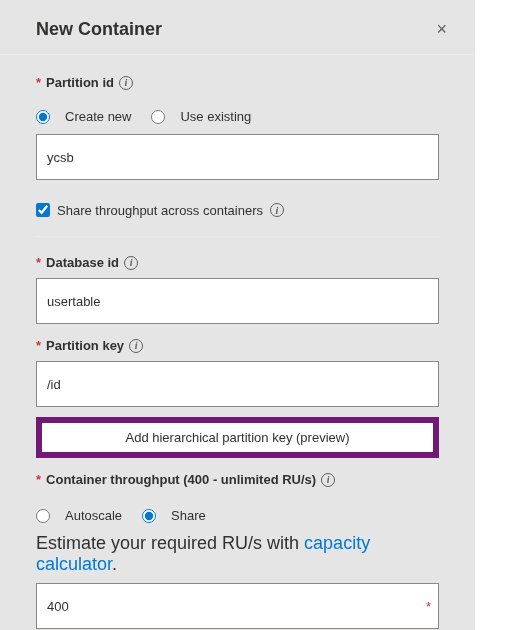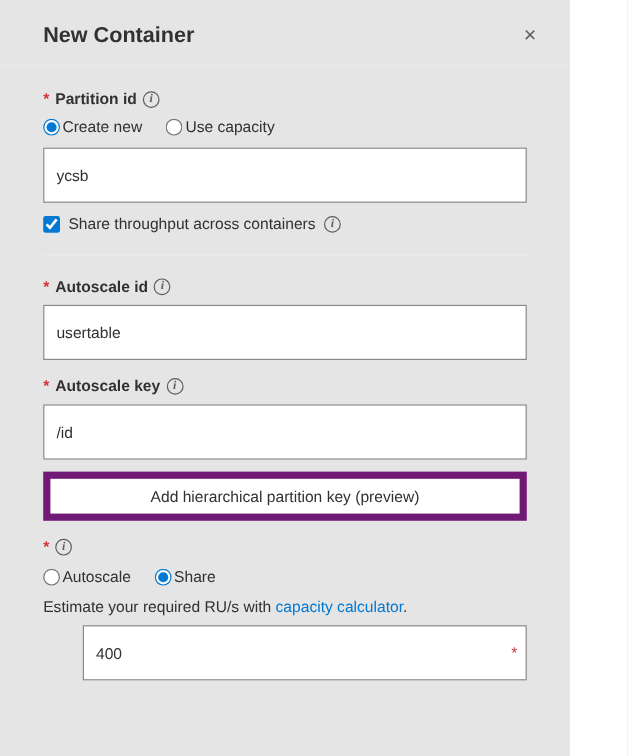--- a/index.html
+++ b/index.html
@@ -74,44 +74,44 @@
     }
     .radio-group {
       display: flex;
       align-items: center;
       gap: 20px;
       margin-bottom: 10px;
     }
     .radio-option {
       display: flex;
       align-items: center;
-      gap: 2px;
-      cursor: pointer;
-      font-size: 13px;
+      gap: 15px;
+      cursor: pointer;
+      font-size: 13px;
+      margin-top: 11px;
     }
     .radio-option input[type="radio"] {
       accent-color: #0078d4;
       width: 14px;
       height: 14px;
       cursor: pointer;
     }
     .text-input {
       width: 100%;
       border: 1px solid #8a8886;
       padding: 22px 10px;
       font-size: 13px;
       color: #323130;
       outline: none;
       height: 32px;
     }
     .checkbox-group {
       display: flex;
-      align-items: center;
       gap: 7px;
-      margin-top: 10px;
+      margin-top: 23px;
       font-size: 13px;
     }
     .checkbox-group input[type="checkbox"] {
       accent-color: #0078d4;
       width: 14px;
       height: 14px;
       cursor: pointer;
     }
     .divider {
       border: none;
@@ -135,32 +135,31 @@
       font-size: 13px;
       display: flex;
       align-items: center;
       gap: 5px;
       margin-bottom: 10px;
     }
     .throughput-section {
       margin-top: 10px;
     }
     .estimate-text {
-      font-size: 13px;
+      font-size: 18px;
       color: #323130;
       margin-top: 10px;
       margin-bottom: 8px;
     }
     .estimate-text a {
       color: #0078d4;
       text-decoration: none;
     }
     .input-with-required {
       position: relative;
-      margin-left: 33px;
     }
     .input-required-star {
       position: absolute;
       right: 8px;
       top: 50%;
       transform: translateY(-50%);
       color: #d13438;
       font-size: 13px;
     }
   </style>
@@ -182,55 +181,56 @@
         <span>Partition id</span>
         <span class="info-icon">i</span>
       </div>
       <div class="radio-group">
         <label class="radio-option">
           <input type="radio" name="db-option" checked="" style="">
           <span>Create new</span>
         </label>
         <label class="radio-option">
           <input type="radio" name="db-option" style="">
-          <span>Use capacity</span>
+          <span>Use existing</span>
         </label>
       </div>
       <input type="text" class="text-input" value="ycsb" style="">
       <div class="checkbox-group">
         <input type="checkbox" checked="" style="">
         <span>Share throughput across containers</span>
         <span class="info-icon">i</span>
       </div>
     </div>
 
     <hr class="divider">
 
     <div class="field-group">
       <div class="field-label">
         <span class="required-star">*</span>
-        <span>Autoscale id</span>
+        <span>Database id</span>
         <span class="info-icon">i</span>
       </div>
       <input type="text" class="text-input" value="usertable" style="">
     </div>
 
     <div class="field-group">
       <div class="field-label">
         <span class="required-star">*</span>
-        <span>Autoscale key</span>
+        <span>Partition key</span>
         <span class="info-icon">i</span>
       </div>
       <input type="text" class="text-input" value="/id" style="">
       <button class="add-partition-btn">Add hierarchical partition key (preview)</button>
     </div>
 
     <div class="throughput-section">
       <div class="throughput-label">
         <span class="required-star">*</span>
+        <span>Container throughput (400 - unlimited RU/s)</span>
         <span class="info-icon">i</span>
       </div>
       <div class="radio-group">
         <label class="radio-option">
           <input type="radio" name="throughput-option" style="">
           <span>Autoscale</span>
         </label>
         <label class="radio-option">
           <input type="radio" name="throughput-option" checked="" style="">
           <span>Share</span>

